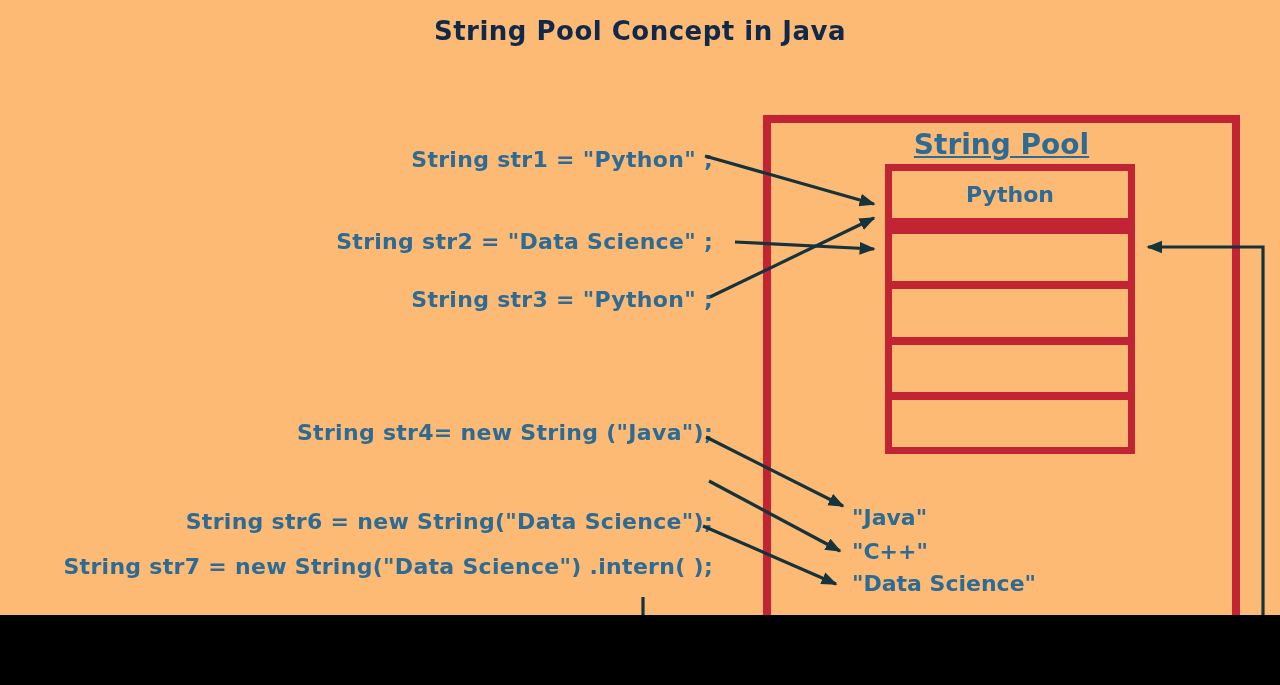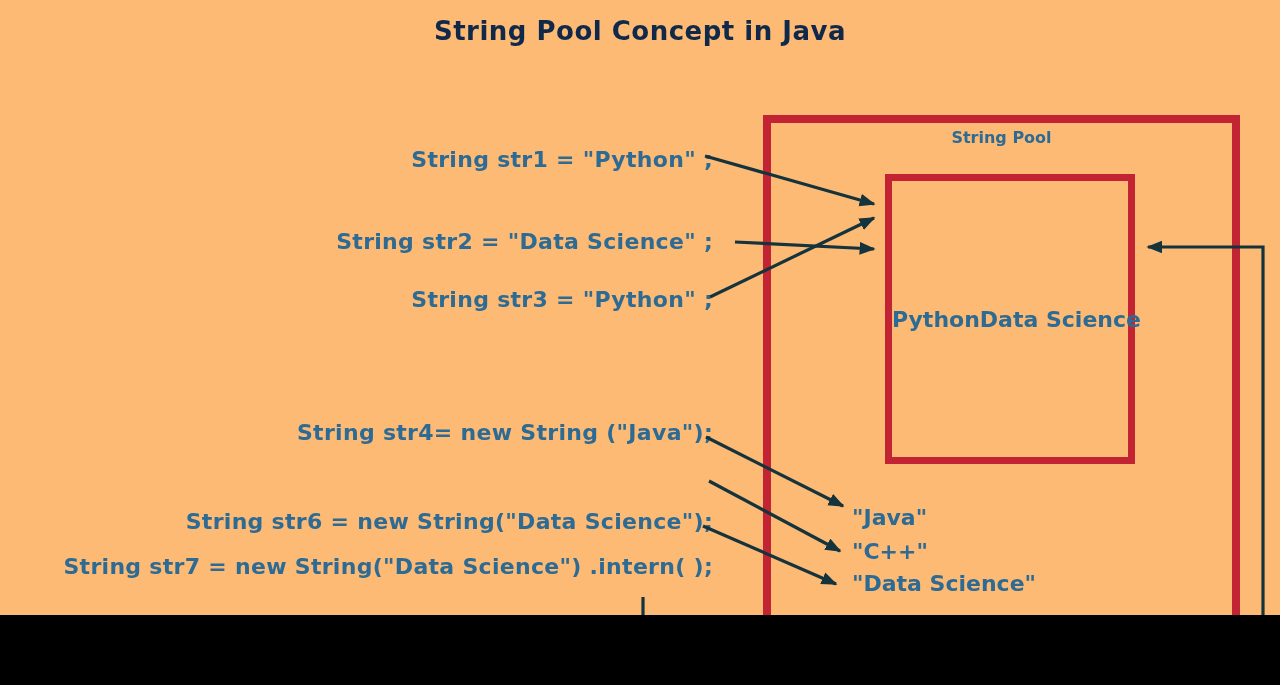--- a/index.html
+++ b/index.html
@@ -40,31 +40,33 @@
     left: 763px; top: 115px;
     width: 477px; height: 517px;
     border: 8px solid #c22433;
     box-sizing: border-box;
     z-index: 2;
   }
   .pool-label {
     position: absolute;
     left: 763px; top: 128px; width: 477px;
     text-align: center;
-    font-size: 16px;
+    font-size: 28px;
     color: #2d6b94;
     z-index: 2;
+    text-decoration: underline;
   }
   .pool-box {
     position: absolute;
-    left: 885px; top: 174px;
+    left: 885px; top: 164px;
     width: 250px; height: 290px;
     border: 7px solid #c22433;
     box-sizing: border-box;
     display: flex;
+    flex-direction: column;
     z-index: 2;
   }
   .pool-row {
     flex: 1;
     display: flex;
     align-items: center;
     justify-content: center;
     font-size: 22px;
     color: #2d6b94;
     white-space: nowrap;
@@ -105,21 +107,20 @@
   <div class="code-stmt" style="top:420px">String str4= new String ("Java");</div>
   <div class="code-stmt" style="top:509px">String str6 = new String("Data Science");</div>
   <div class="code-stmt" style="top:554px">String str7 = new String("Data Science") .intern( );</div>
 
   <div class="outer-box"></div>
   <div class="pool-label">String Pool</div>
 
   <div class="pool-box">
     <div class="pool-row">Python</div>
     <div class="pool-divider"></div>
-    <div class="pool-row">Data Science</div>
     <div class="pool-divider"></div>
     <div class="pool-row"></div>
     <div class="pool-divider"></div>
     <div class="pool-row"></div>
     <div class="pool-divider"></div>
     <div class="pool-row"></div>
     <div class="pool-divider"></div>
     <div class="pool-row"></div>
   </div>
 

